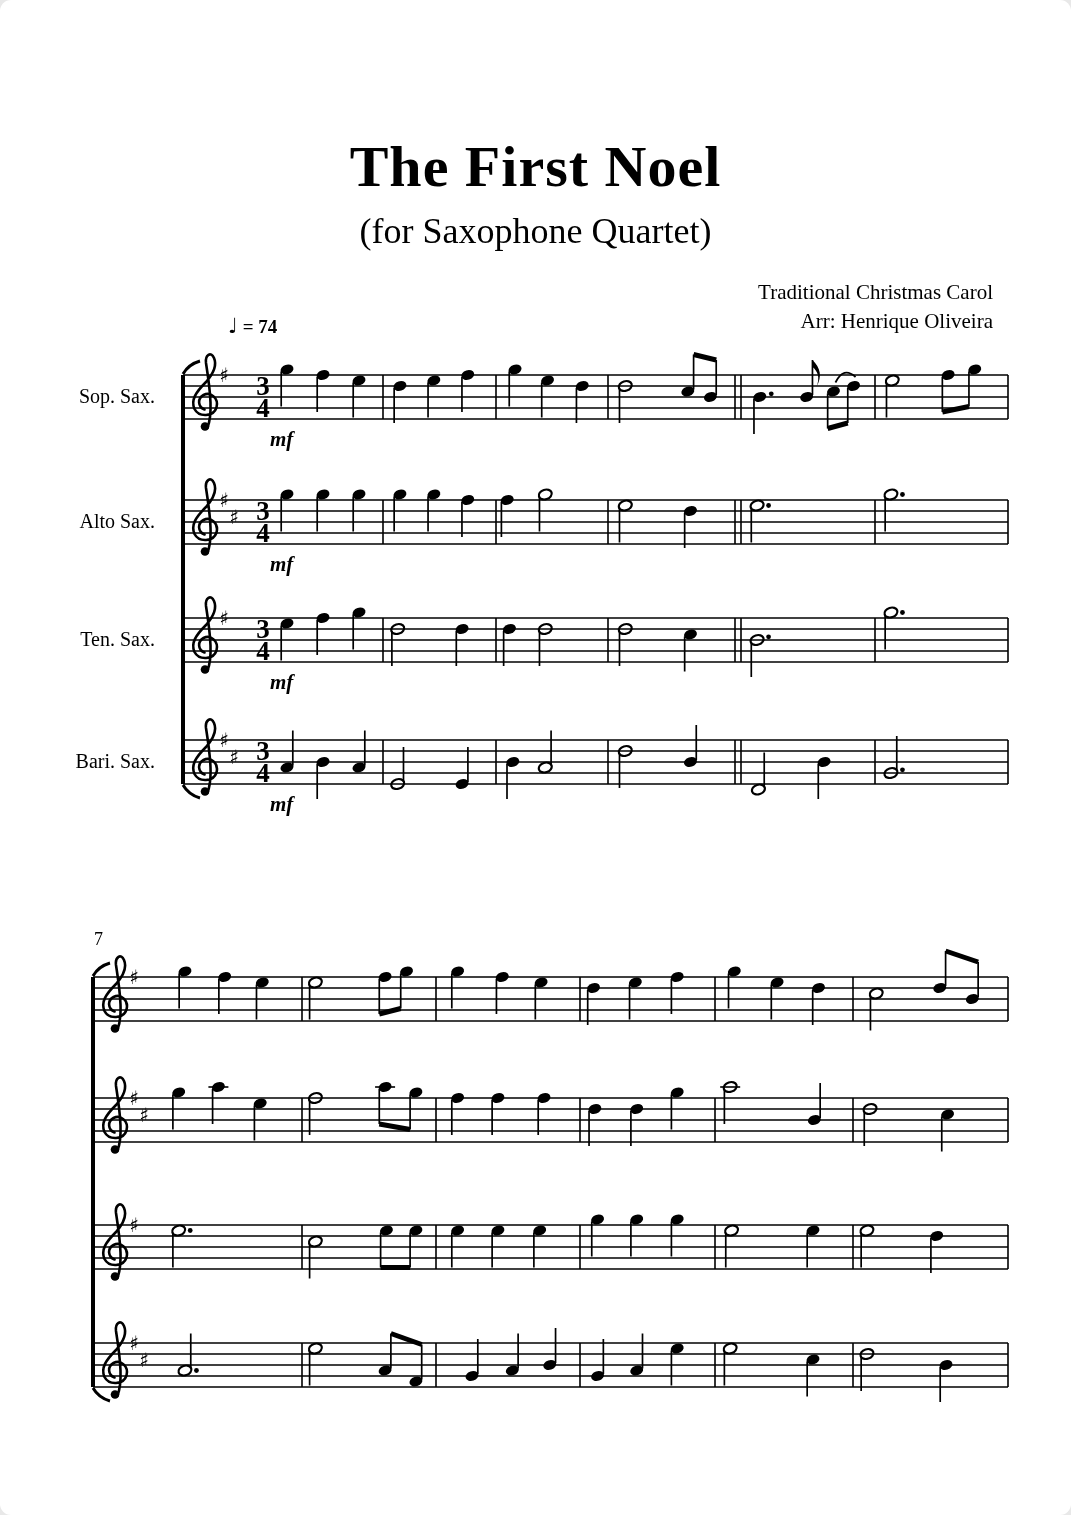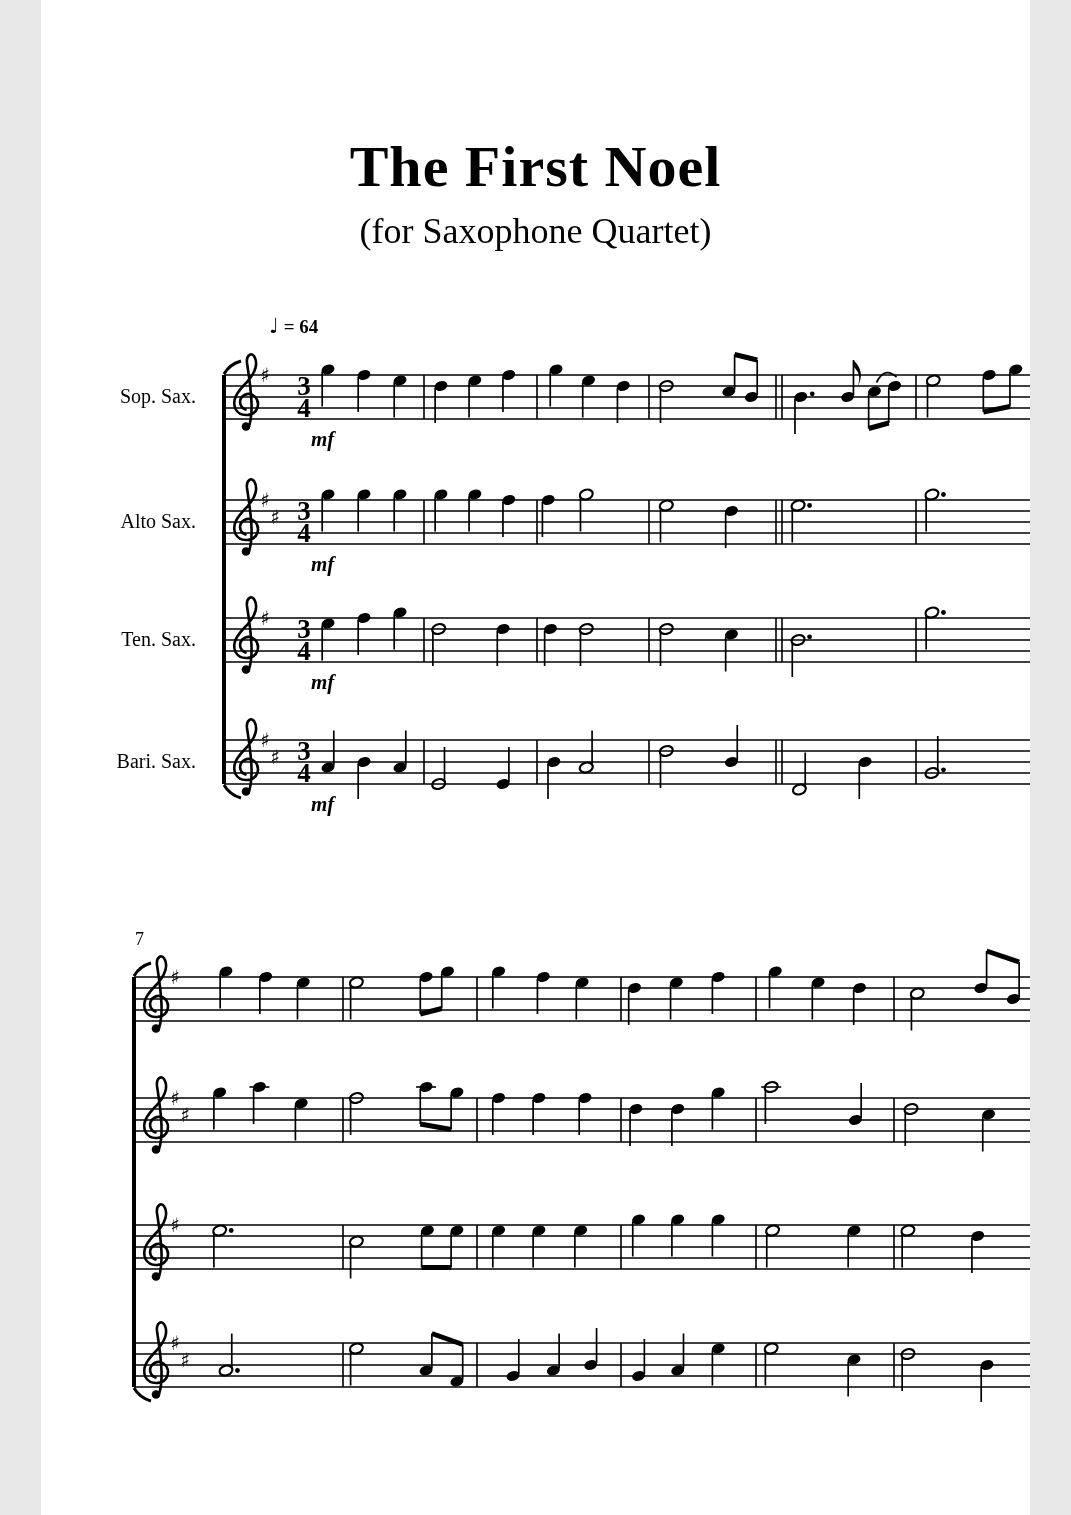--- a/index.html
+++ b/index.html
@@ -1,34 +1,38 @@
 <!DOCTYPE html>
 <html><head>
 <meta charset="utf-8">
 <style>
   html,body{margin:0;padding:0;background:#e8e8e8;}
-  .sheet{position:relative;width:989px;height:1515px;background:#ffffff;
-         font-family:"Liberation Serif",serif;color:#000;overflow:hidden;margin:0 auto;}
+  .sheet{position:relative;width:1071px;height:1515px;background:#ffffff;
+         font-family:"Liberation Serif",serif;color:#000;overflow:hidden;margin:0 auto;border-radius:11px;}
   .title{position:absolute;top:133px;left:0;width:100%;text-align:center;
          font-size:58px;font-weight:bold;letter-spacing:1px;}
   .subtitle{position:absolute;top:210px;left:0;width:100%;text-align:center;font-size:36px;}
   .credits{position:absolute;top:278px;right:78px;text-align:right;font-size:21px;line-height:29px;}
   .tempo{position:absolute;left:228px;top:314px;font-size:19px;font-weight:bold;}
   .tempo .glyph{font-family:"DejaVu Sans",sans-serif;font-size:21px;}
   .measure-num{position:absolute;left:94px;top:929px;font-size:18px;}
   svg.score{position:absolute;left:0;top:0;}
   svg text{user-select:none;}
 </style>
 </head>
 <body>
 
 <div class="sheet">
   <div class="title">The First Noel</div>
   <div class="subtitle">(for Saxophone Quartet)</div>
-  <div class="tempo"><span class="glyph">♩</span> <span>= 64</span></div>
+  <div class="credits">
+    <div>Traditional Christmas Carol</div>
+    <div>Arr: Henrique Oliveira</div>
+  </div>
+  <div class="tempo"><span class="glyph">♩</span> <span>= 74</span></div>
   <div class="measure-num">7</div>
   <svg class="score" id="score-svg" width="1071" height="1515" viewBox="0 0 1071 1515">
       <line x1="183" y1="375" x2="183" y2="784" stroke="#000000" stroke-width="4"></line>
       <path d="M 183 374 C 187 367 193 363 200 361" fill="none" stroke="#000000" stroke-width="3"></path>
       <path d="M 183 785 C 187 792 193 796 200 798" fill="none" stroke="#000000" stroke-width="3"></path>
       <line x1="183" y1="375" x2="1008" y2="375" stroke="#000000" stroke-width="1.3"></line>
       <line x1="183" y1="386" x2="1008" y2="386" stroke="#000000" stroke-width="1.3"></line>
       <line x1="183" y1="397" x2="1008" y2="397" stroke="#000000" stroke-width="1.3"></line>
       <line x1="183" y1="408" x2="1008" y2="408" stroke="#000000" stroke-width="1.3"></line>
       <line x1="183" y1="419" x2="1008" y2="419" stroke="#000000" stroke-width="1.3"></line>

